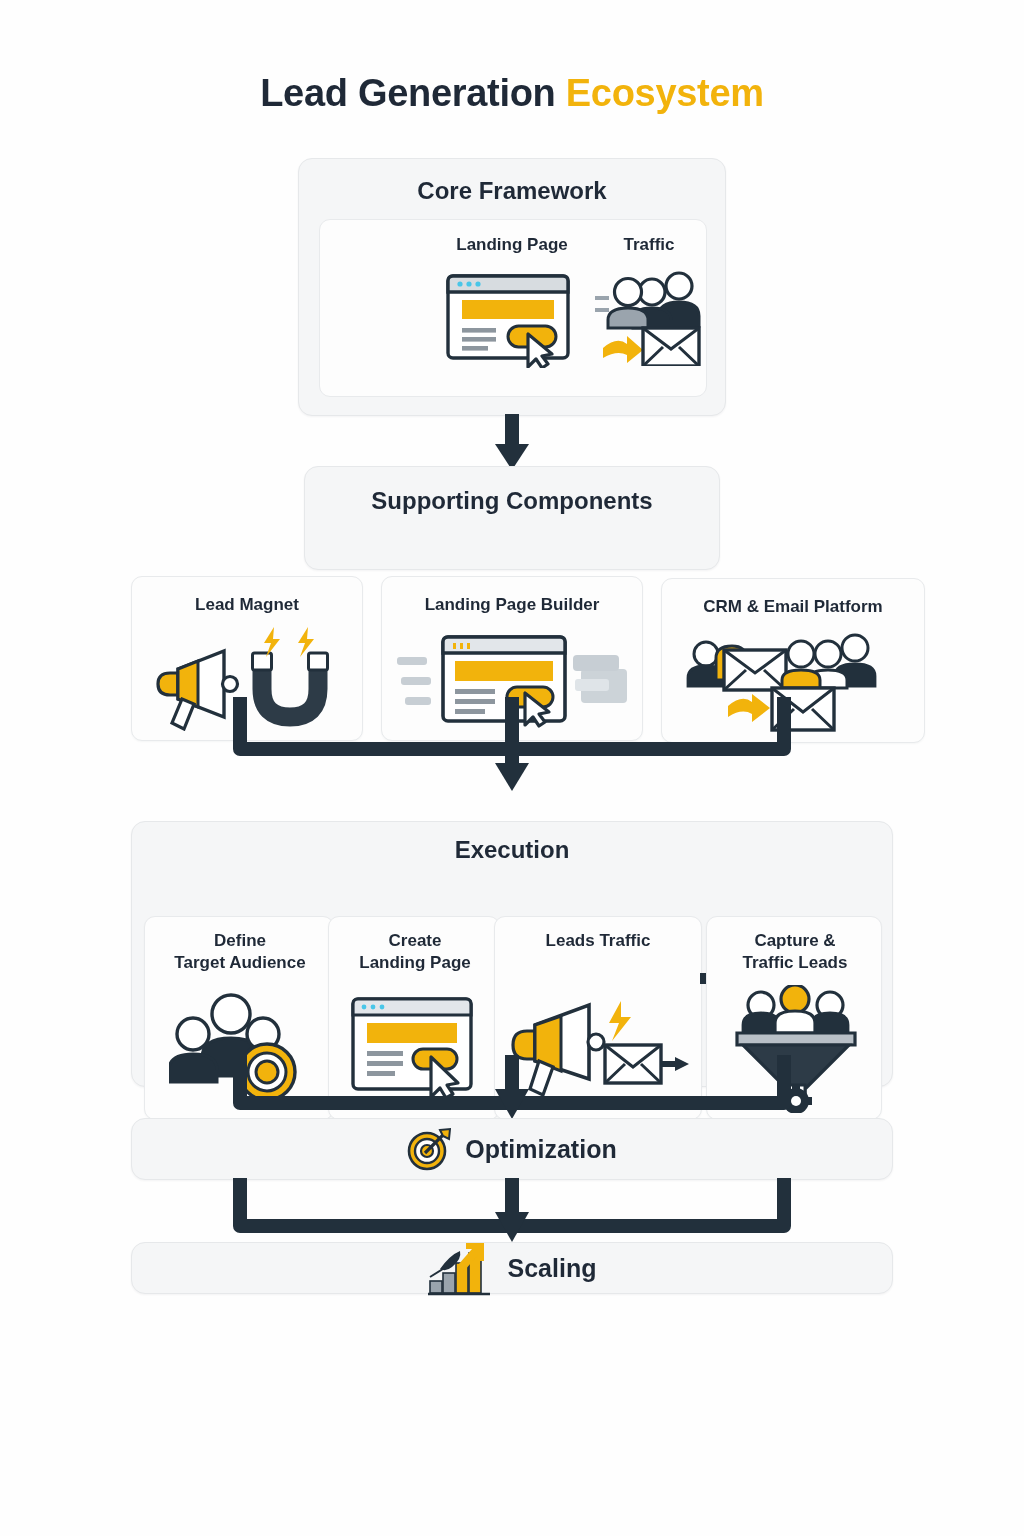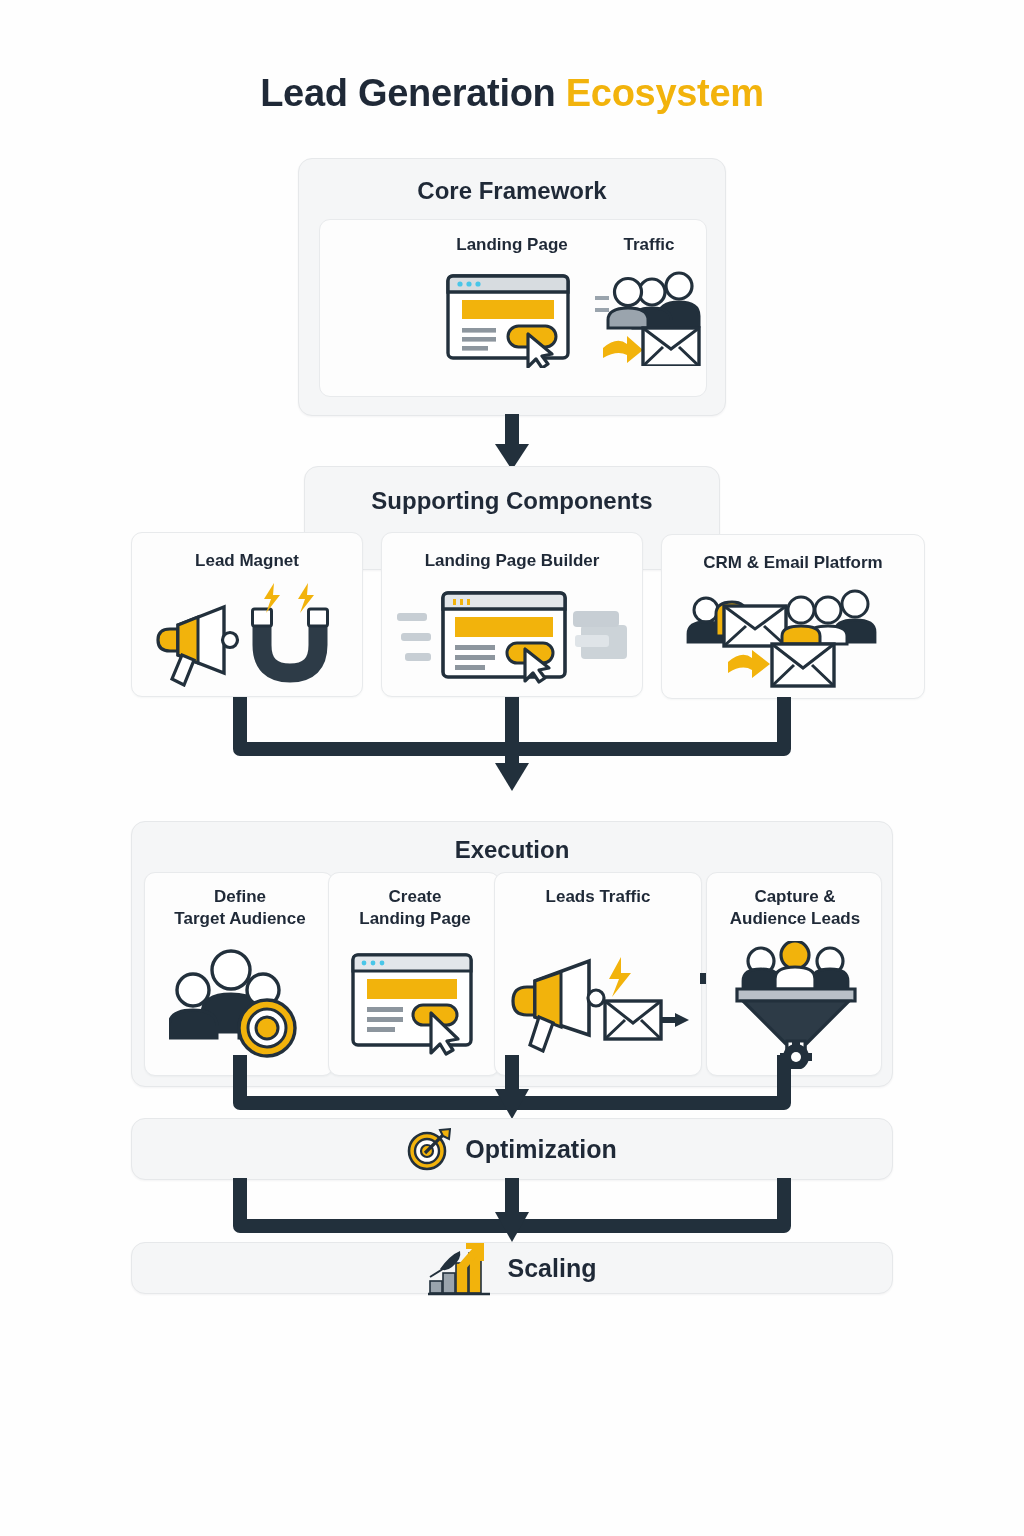--- a/index.html
+++ b/index.html
@@ -46,20 +46,21 @@
   }
 
   
   .card {
     position: absolute;
     background: #fdfdfd;
     border: 1px solid #e8eaec;
     border-radius: 11px;
     box-sizing: border-box;
     box-shadow: 0 1px 2px rgba(30,41,59,0.04);
+    margin-top: 44px;
   }
   .card-title {
     text-align: center;
     font-size: 17px;
     font-weight: bold;
     color: #1f2937;
     line-height: 1.18;
     white-space: nowrap;
   }
   .card-title.two-line { white-space: normal; }
@@ -343,21 +344,21 @@
 
     <div class="conn" style="left:568px; top:142px; width:30px; height:28px;">
       <svg width="30" height="28" viewBox="0 0 30 28">
         <rect x="0" y="9" width="17" height="11" fill="#22303c"></rect>
         <path d="M14 2 L29 14 L14 26 Z" fill="#22303c"></path>
       </svg>
     </div>
 
     <div class="card" style="left:574px; top:50px; width:176px; height:204px;">
       <div class="card-title two-line" style="position:absolute; left:4px; top:14px; width:168px;">Capture &amp;</div>
-      <div class="card-title two-line" style="position:absolute; left:2px; top:36px; width:172px;">Audience Leads</div>
+      <div class="card-title two-line" style="position:absolute; left:2px; top:36px; width:172px;">Traffic Leads</div>
       <div class="icon-wrap" style="left:26px; top:66px; width:126px; height:132px;">
         <svg width="122" height="128" viewBox="0 0 122 128">
 
           <circle cx="26" cy="20" r="13" fill="#ffffff" stroke="#22303c" stroke-width="3.2"></circle>
           <path d="M8 48 L8 40 Q8 28 26 28 Q44 28 44 40 L44 48 Z" fill="#22303c" stroke="#22303c" stroke-width="2.8"></path>
           <circle cx="95" cy="20" r="13" fill="#ffffff" stroke="#22303c" stroke-width="3.2"></circle>
           <path d="M77 48 L77 40 Q77 28 95 28 Q113 28 113 40 L113 48 Z" fill="#22303c" stroke="#22303c" stroke-width="2.8"></path>
           <circle cx="60" cy="14" r="14" fill="#f2b30c" stroke="#22303c" stroke-width="3.2"></circle>
           <path d="M40 48 L40 38 Q40 26 60 26 Q80 26 80 38 L80 48 Z" fill="#ffffff" stroke="#22303c" stroke-width="3.2"></path>
 

